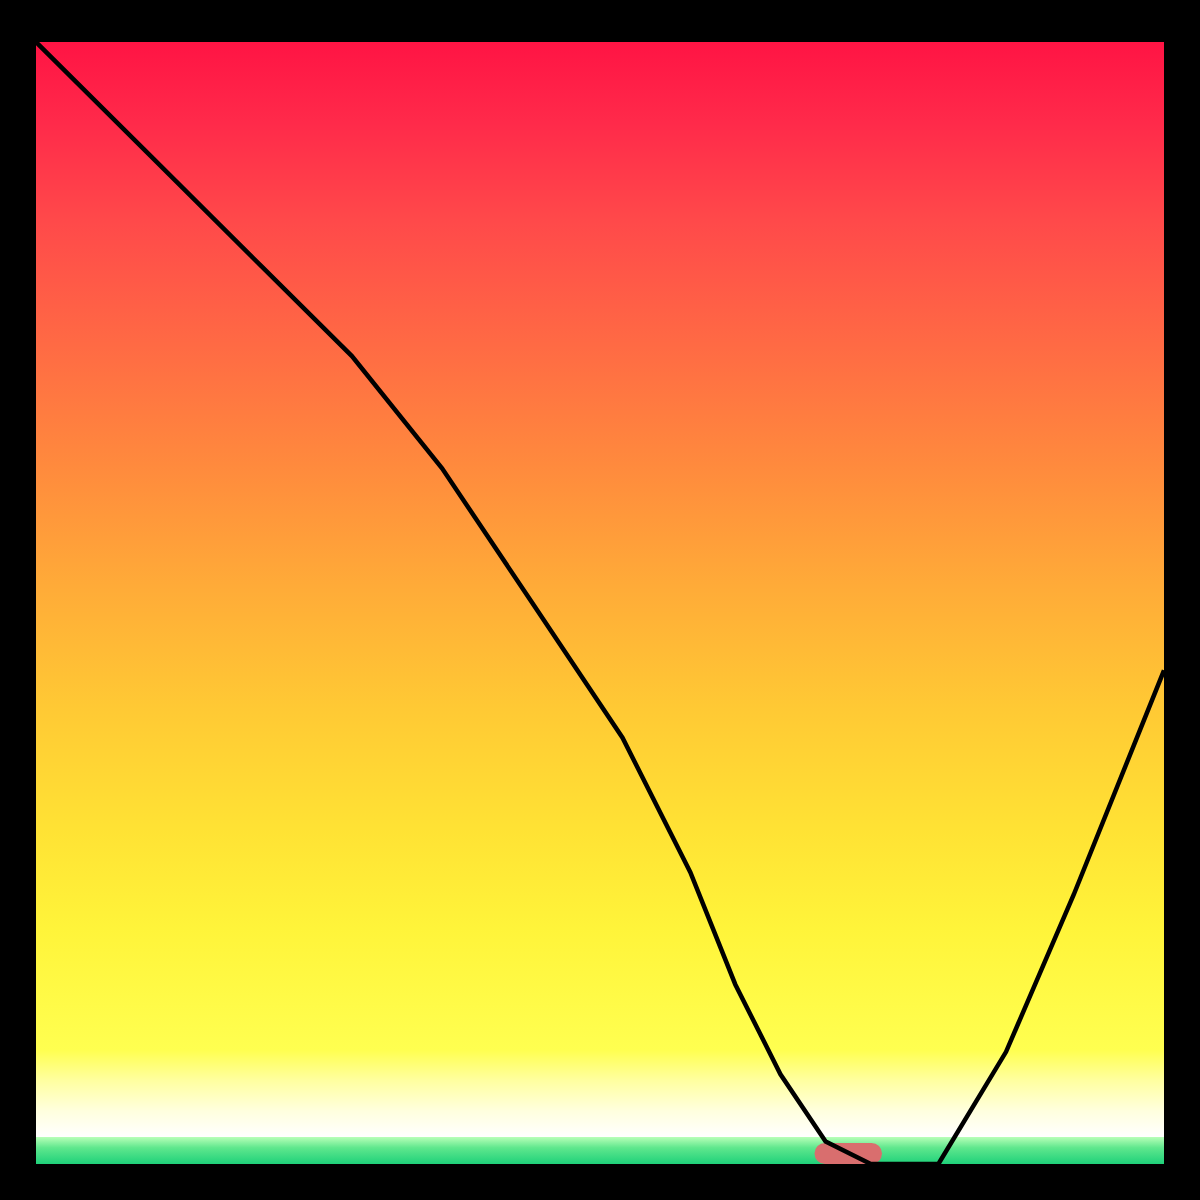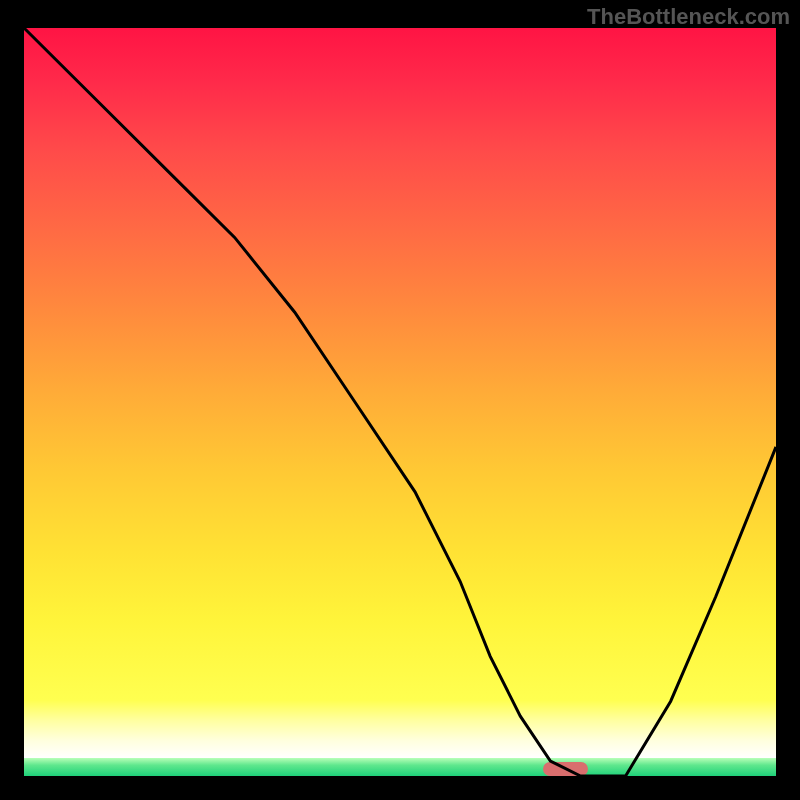--- a/index.html
+++ b/index.html
@@ -89,21 +89,20 @@
     height: 14px;
     background: #d96e6e;
     border-radius: 7px;
     z-index: 2;
   }
 </style>
 </head>
 <body>
 
 <div class="frame">
-  <div class="watermark">TheBottleneck.com</div>
 
   <div class="plot">
     <div class="grad-main"></div>
     <div class="grad-band"></div>
     <div class="grad-green"></div>
 
     <div class="marker" style="width: 45.12px; left: 518.88px; top: 734px;"></div>
 
     <svg class="curve" viewBox="0 0 752 748" preserveAspectRatio="none">
       <path fill="none" stroke="#000" stroke-width="3" d="M0.0 0.0 L75.2 74.8 L150.4 149.6 L210.6 209.4 L270.7 284.2 L330.9 374.0 L391.0 463.8 L436.2 553.5 L466.2 628.3 L496.3 688.2 L526.4 733.0 L556.5 748.0 L601.6 748.0 L646.7 673.2 L691.8 568.5 L752.0 418.9 "></path>

